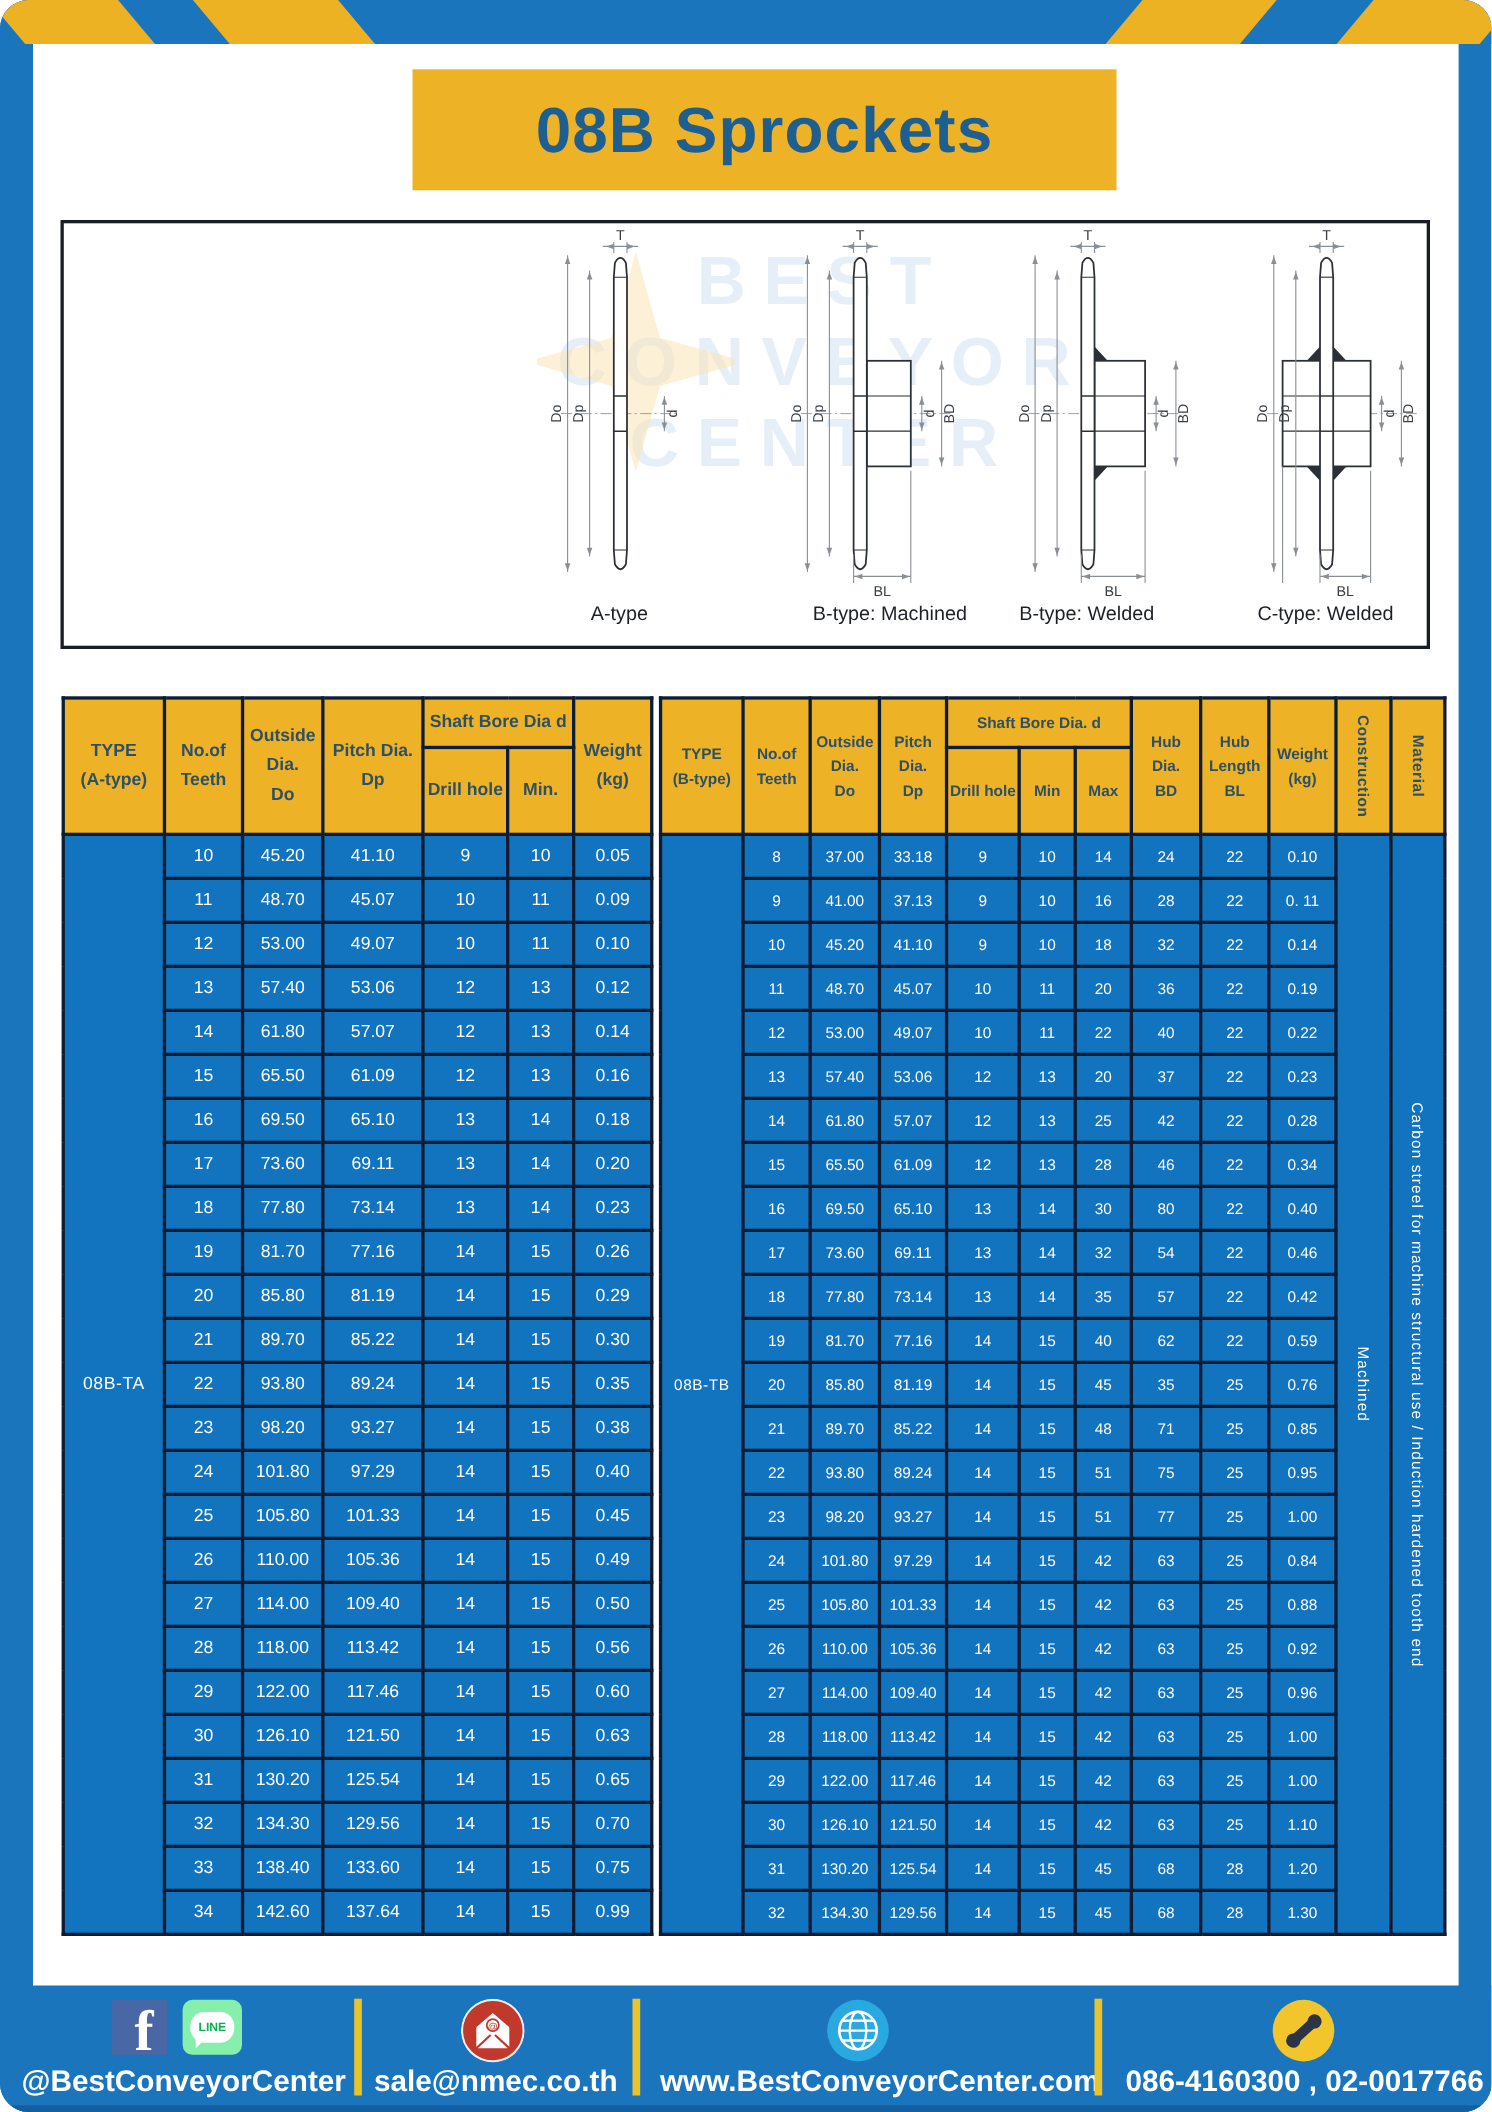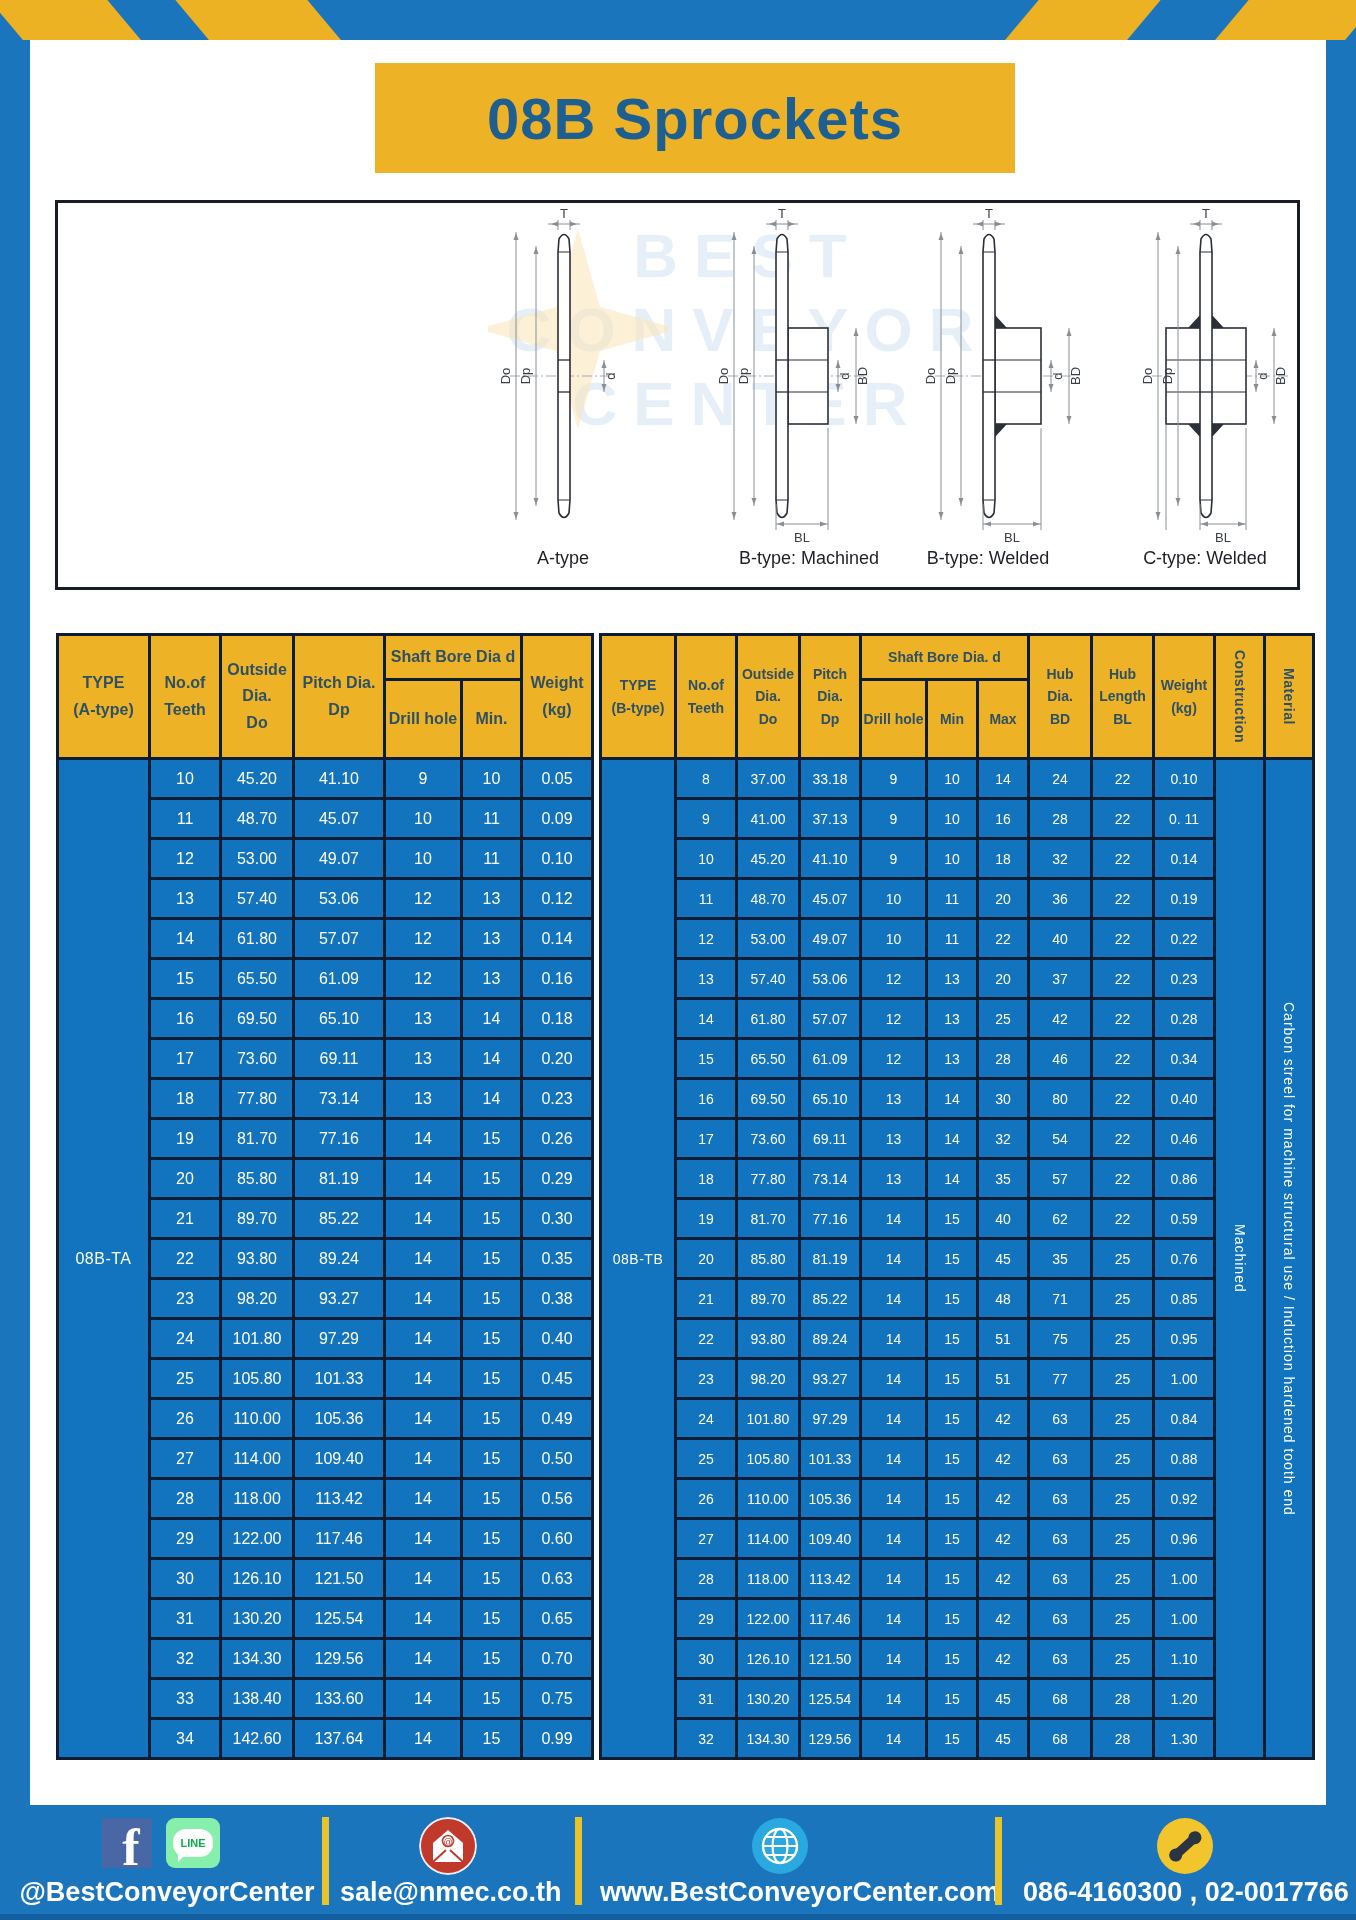--- a/index.html
+++ b/index.html
@@ -1,17 +1,17 @@
 <!DOCTYPE html>
 <html><head>
 <meta charset="utf-8">
 <style>
   html,body{margin:0;padding:0;background:#ffffff;}
   #page{position:relative;width:1356px;height:1920px;background:#ffffff;overflow:hidden;
-        font-family:"Liberation Sans",sans-serif;}
+        font-family:"Liberation Sans",sans-serif;border-radius:26px;}
   
   .side-border{position:absolute;top:0;bottom:0;width:30px;background:#1b75bc;}
   #border-left{left:0;} #border-right{right:0;}
   #top-bar{position:absolute;left:0;top:0;width:1356px;height:40px;background:#1b75bc;overflow:hidden;z-index:3;}
   .stripe{position:absolute;top:-4px;height:48px;background:#edb124;transform-origin:0 0;}
   .stripe.l{transform:skewX(40deg);}
   .stripe.r{transform:skewX(-40deg);}
   #stripe1{left:-14px;width:118px;}
   #stripe2{left:172px;width:132px;}
   #stripe3{left:1042px;width:122px;}
@@ -650,21 +650,21 @@
         </tr>
         <tr class="drow">
           <td>18</td>
           <td>77.80</td>
           <td>73.14</td>
           <td>13</td>
           <td>14</td>
           <td>35</td>
           <td>57</td>
           <td>22</td>
-          <td>0.86</td>
+          <td>0.42</td>
         </tr>
         <tr class="drow">
           <td>19</td>
           <td>81.70</td>
           <td>77.16</td>
           <td>14</td>
           <td>15</td>
           <td>40</td>
           <td>62</td>
           <td>22</td>

